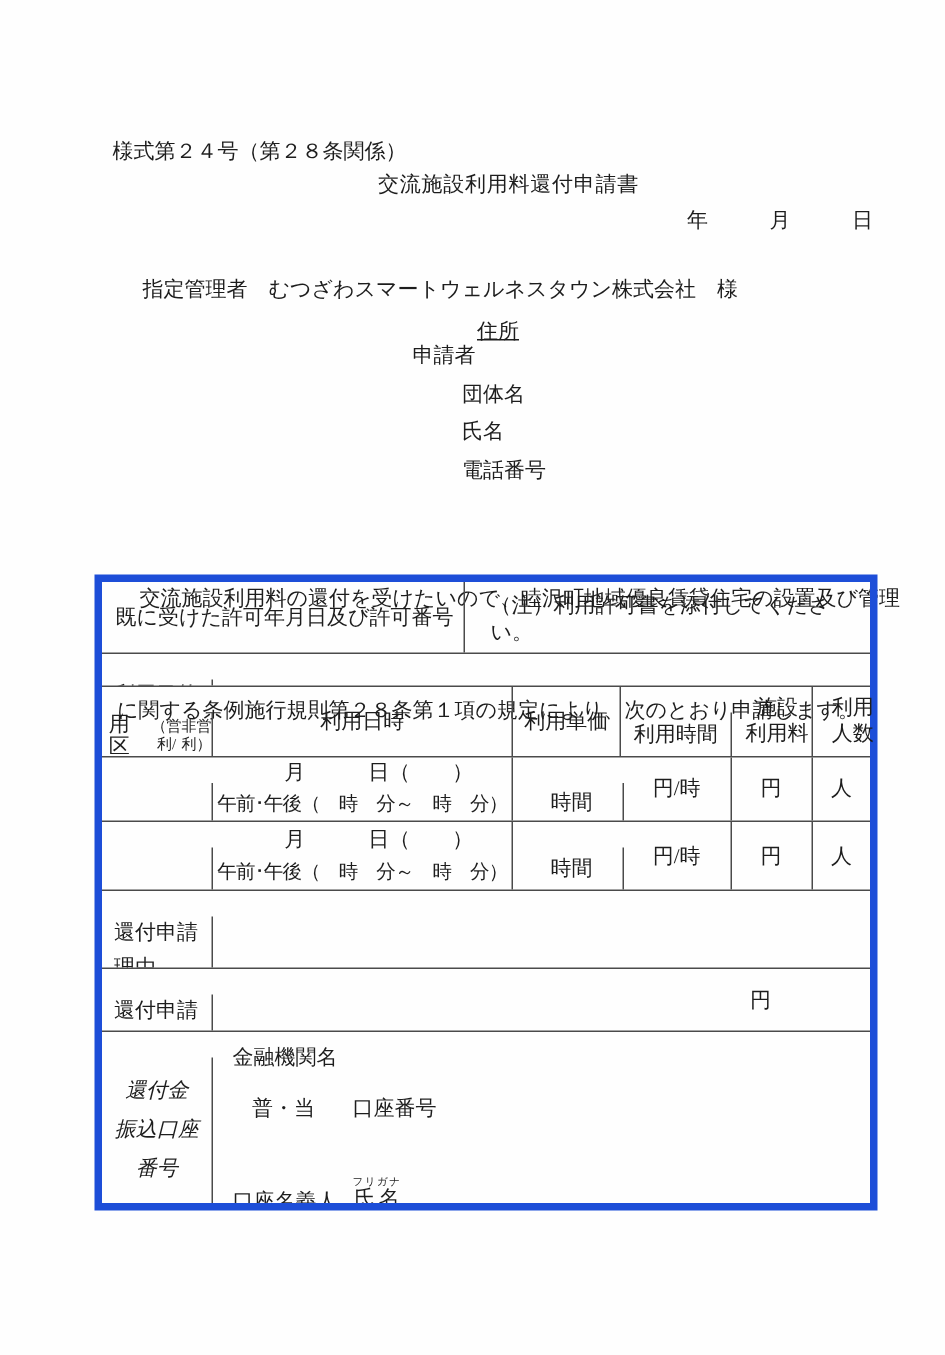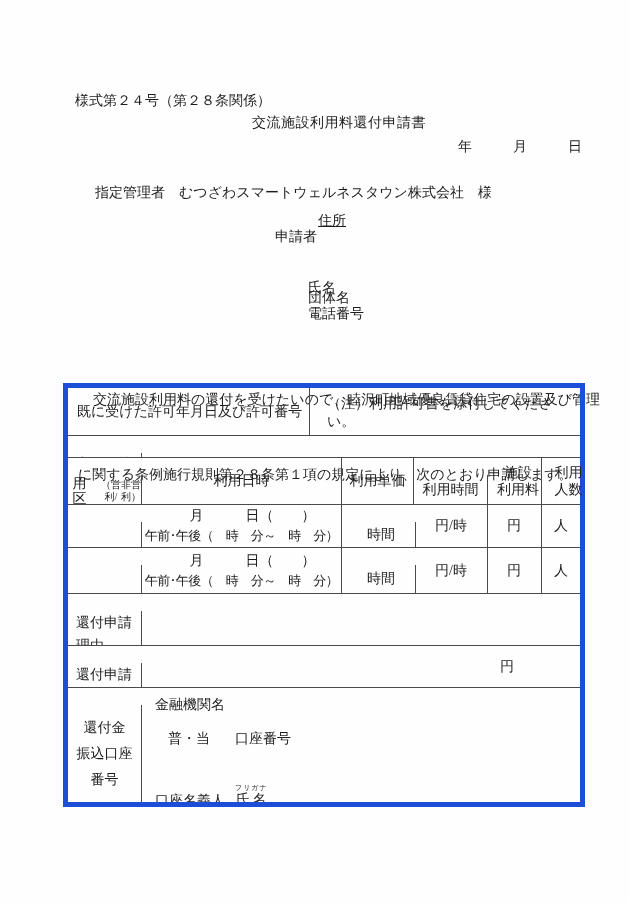--- a/index.html
+++ b/index.html
@@ -15,21 +15,21 @@
   .abs{position:absolute;white-space:pre;}
   
   .form-number{left:75px;top:92px;}
   .doc-title{left:252px;top:114px;letter-spacing:0.5px;}
   .date-y{left:458px;top:138px;}
   .date-m{left:513px;top:138px;}
   .date-d{left:568px;top:138px;}
   .addressee{left:95px;top:184px;}
   .applicant-label{left:275px;top:228px;}
   .field-address{left:318px;top:212px;text-decoration:underline;}
-  .field-group{left:308px;top:254px;margin-top:35px;}
+  .field-group{left:308px;top:254px;}
   .field-name{left:308px;top:279px;}
   .field-phone{left:308px;top:305px;}
   .body-par{left:78px;top:337px;width:508px;line-height:25px;white-space:pre;}
   .body-line1{text-indent:15px;}
   
   .tbl{
     position:absolute;left:63px;top:383px;
     width:522px;height:424px;
     border:5px solid #1d4ed8;
     box-sizing:border-box;
@@ -54,21 +54,21 @@
   .cat-head{justify-content:center;text-align:center;line-height:15px;padding-top:2px;}
   .cat-sub{font-size:10px;line-height:12px;}
   .cat-sub.ind{padding-left:10px;}
   .two-line-head{flex-direction:column;justify-content:center;padding-left:7px;line-height:17px;}
   .dt-cell{flex-direction:column;justify-content:center;text-align:center;line-height:20px;}
   .dt-l1{padding-left:22px;}
   .dt-l2{font-size:13px;letter-spacing:-0.5px;}
   .unit-cell{padding-right:20px;}
   .label-two{flex-direction:column;justify-content:center;padding-left:8px;line-height:23px;}
   .amount-unit{padding-right:66px;}
-  .acct-label{flex-direction:column;justify-content:center;text-align:center;line-height:26px;}
+  .acct-label{flex-direction:column;justify-content:center;text-align:center;line-height:26px;font-style:italic;}
   .acct-body{position:relative;}
   .bank-name{left:13px;top:8px;}
   .acct-type{left:26px;top:42px;}
   .acct-no{left:93px;top:42px;}
   .holder-label{left:13px;top:104px;}
   .holder-name{left:93px;top:96px;}
   ruby rt{font-size:7px;letter-spacing:1px;color:#1d1d1d;}
 </style>
 </head>
 <body>

